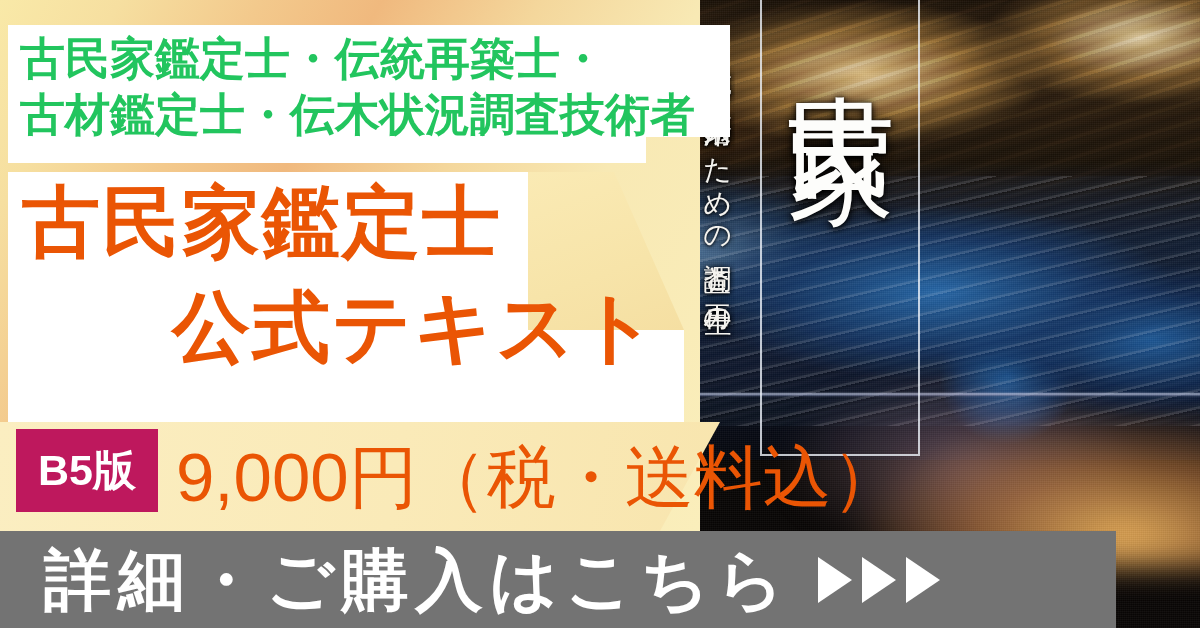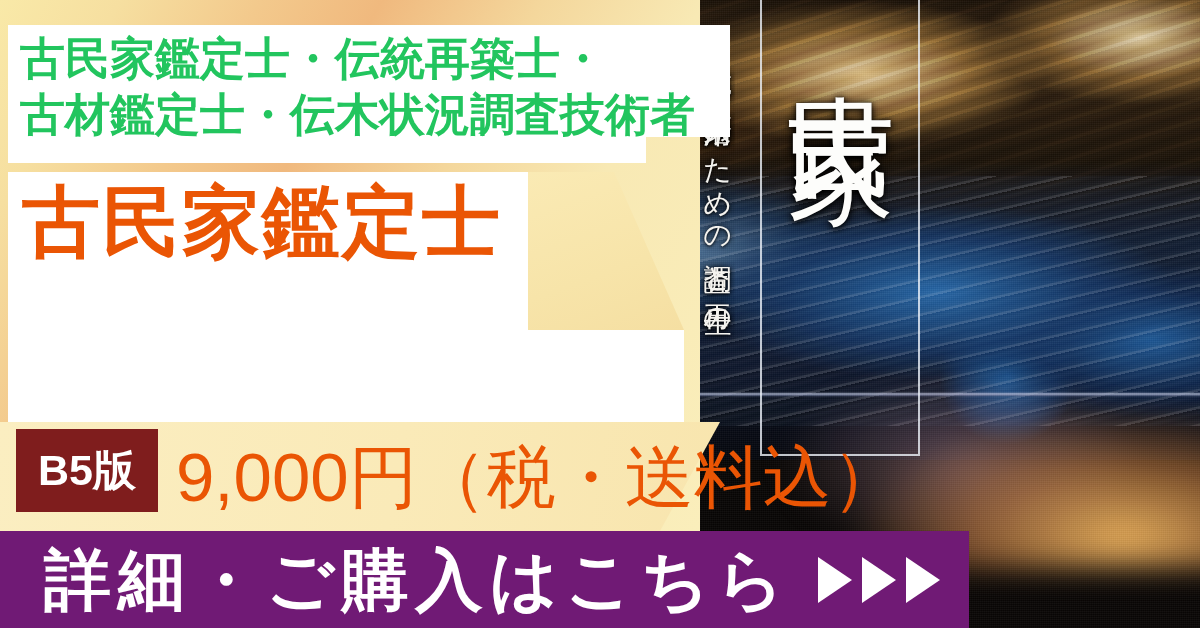--- a/index.html
+++ b/index.html
@@ -287,21 +287,21 @@
     height: 109px;
     background: linear-gradient(100deg, #fbeec1 0%, #faeab8 55%, #f8e5ae 100%);
     clip-path: polygon(0 0, 720px 0, 660px 109px, 0 109px);
   }
   .badge {
     position: absolute;
     left: 16px;
     top: 429px;
     width: 142px;
     height: 83px;
-    background: #7f1d1d;
+    background: #be185d;
     display: flex;
     align-items: center;
     justify-content: center;
   }
   .badge-label {
     font-size: 43px;
     font-weight: 700;
     color: #ffffff;
     line-height: 1;
     letter-spacing: 0px;
@@ -316,23 +316,23 @@
     letter-spacing: 0px;
     color: #ea5504;
     white-space: nowrap;
   }
 
   
   .cta-bar {
     position: absolute;
     left: 0;
     bottom: 0;
-    width: 969px;
+    width: 1116px;
     height: 97px;
-    background: #701a75;
+    background: #737373;
     display: flex;
     align-items: center;
   }
   .cta-text {
     margin-left: 44px;
     font-size: 67px;
     font-weight: 700;
     color: #ffffff;
     line-height: 1;
     letter-spacing: 7px;
@@ -374,20 +374,21 @@
 
   <div class="cream-wash"></div>
 
   <div class="headline-box"></div>
   <div class="headline-text">古民家鑑定士・伝統再築士・
 古材鑑定士・伝木状況調査技術者</div>
 
   <div class="title-box"></div>
   <div class="title-wedge"></div>
   <div class="title-line1">古民家鑑定士</div>
+  <div class="title-line2">公式テキスト</div>
 
   <div class="price-band"></div>
   <div class="badge">
     <span class="badge-label">B5版</span>
   </div>
   <div class="price-text">9,000円（税・送料込）</div>
 
   <div class="cta-bar">
     <span class="cta-text">詳細・ご購入はこちら</span>
     <span class="cta-arrows">

